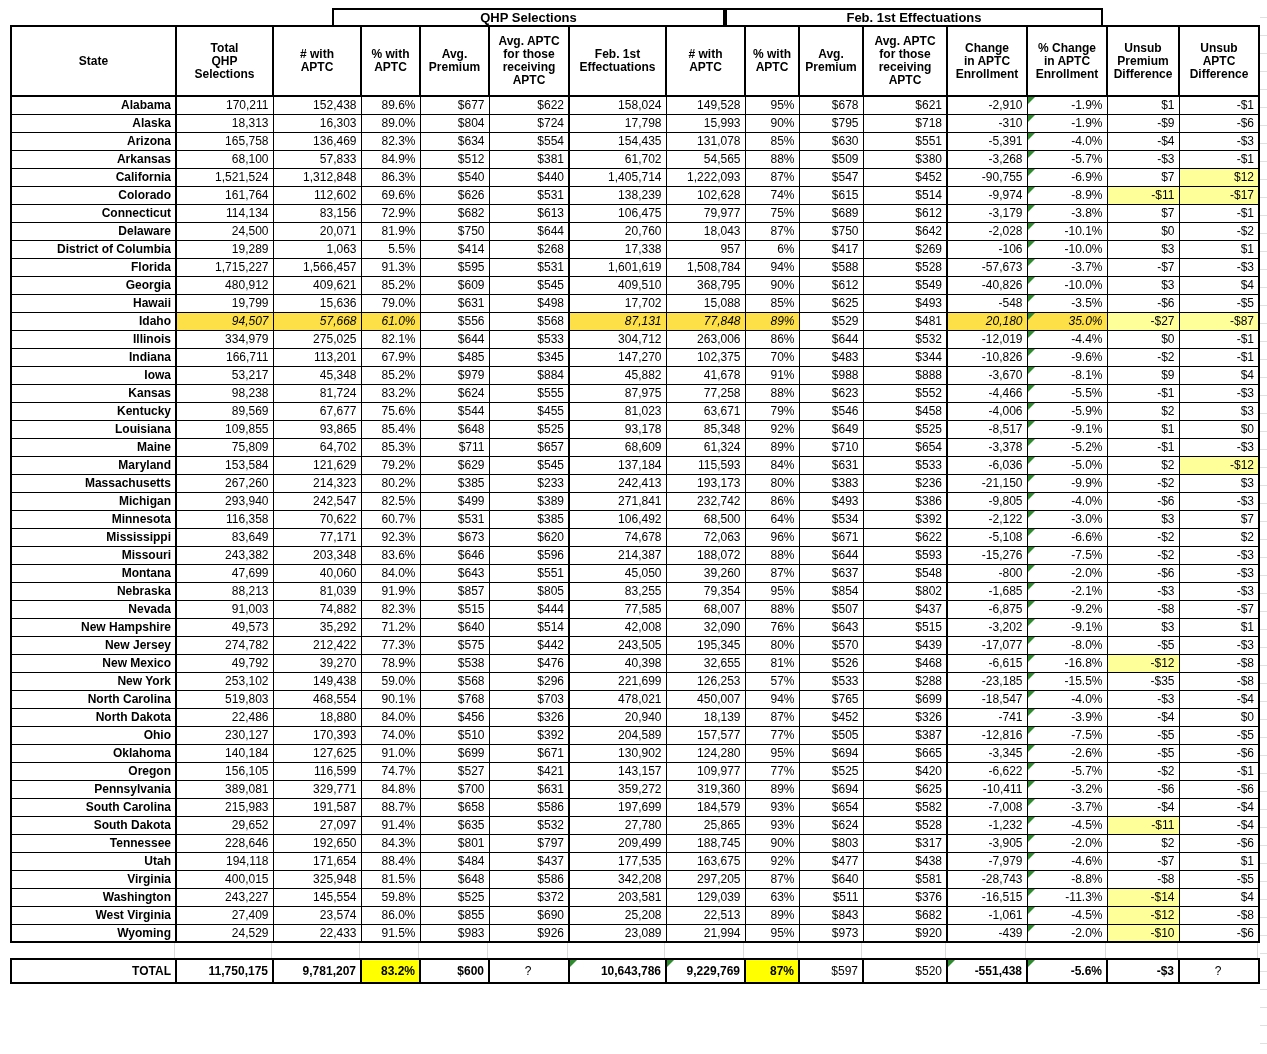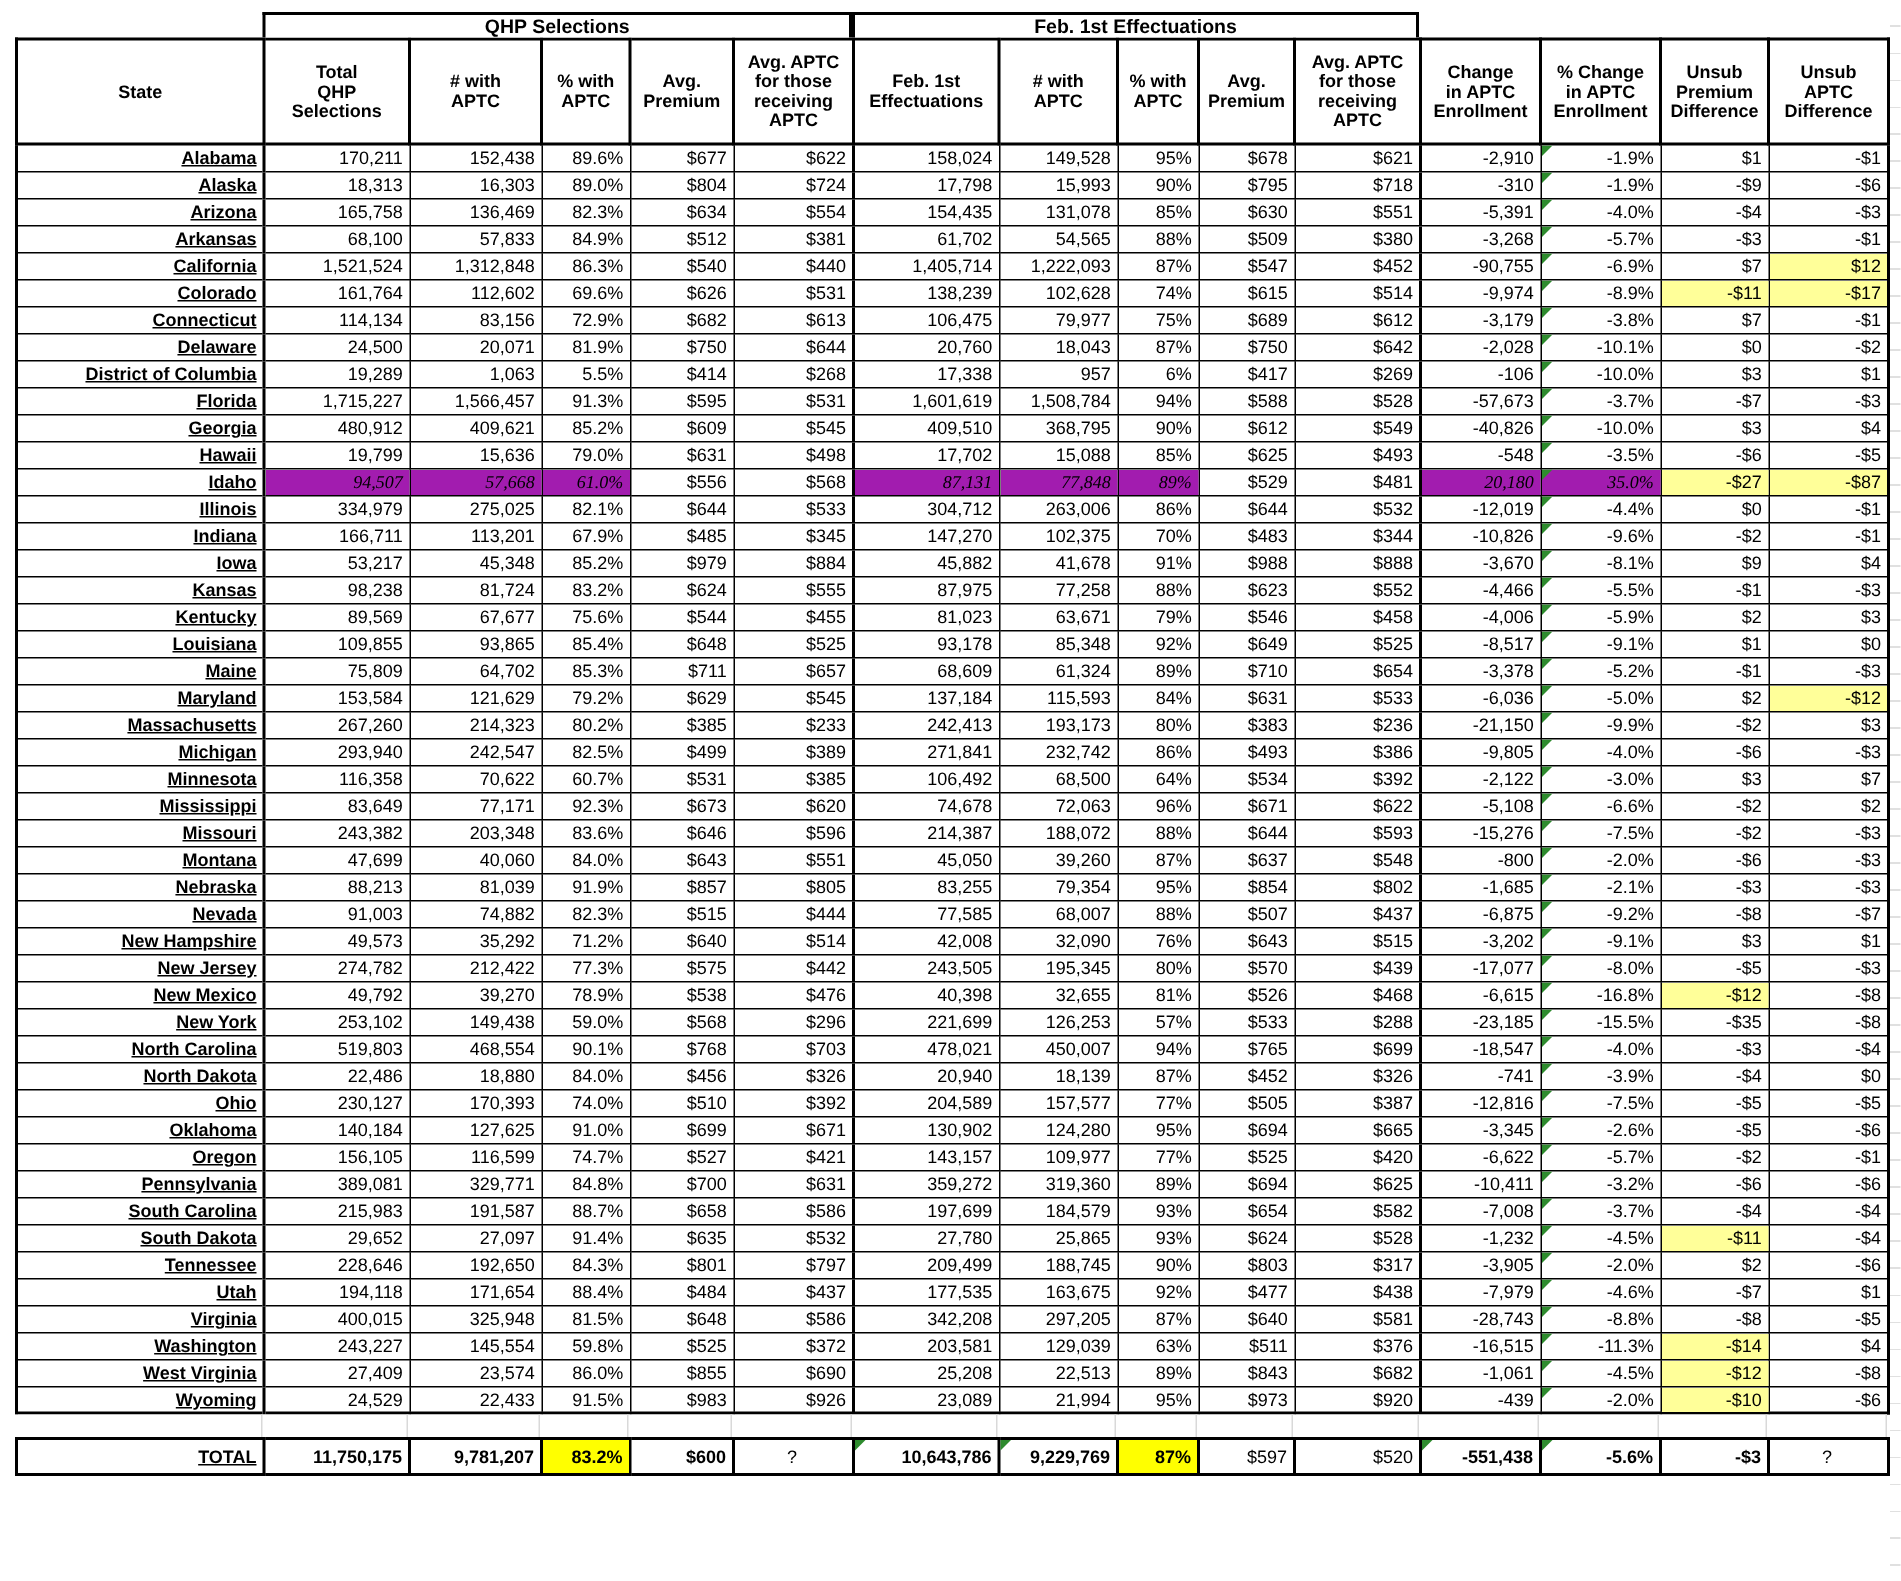--- a/index.html
+++ b/index.html
@@ -1,32 +1,32 @@
 <!DOCTYPE html>
 <html><head>
 <meta charset="utf-8">
 <style>
   html,body{margin:0;padding:0;background:#fff;}
   body{width:1267px;height:1054px;position:relative;font-family:"Liberation Sans",sans-serif;color:#000;overflow:hidden;}
   .sheet{position:absolute;left:10px;top:8px;}
   
-  .group-row{display:flex;height:17px;}
+  .group-row{display:flex;height:17px;justify-content:center;}
   .g-spacer{width:165px;}
   .g-box{box-sizing:border-box;border:2px solid #000;border-bottom:none;font-weight:bold;font-size:13px;text-align:center;line-height:15px;background:#fff;}
   .g-qhp{width:393px;}
   .g-feb{width:378px;}
   
   table.grid{border-collapse:collapse;table-layout:fixed;border:2px solid #000;background:#fff;}
   .grid th{box-sizing:border-box;border:2px solid #000;font-size:12px;font-weight:bold;text-align:center;vertical-align:middle;white-space:pre-line;line-height:13px;padding:1px 1px;background:#fff;}
   .grid thead tr{height:70px;}
   .grid td{box-sizing:border-box;border:1px solid #000;font-size:12px;text-align:right;white-space:nowrap;overflow:hidden;padding:0 4px 0 2px;position:relative;vertical-align:middle;}
   .grid tbody tr{height:18px;}
-  td.state{font-weight:bold;border-right:2px solid #000;text-decoration:underline;}
+  td.state{font-weight:bold;border-right:2px solid #000;}
   td.bl2{border-left:2px solid #000;}
-  td.o{background:#a21caf;font-style:italic;font-family:Liberation Serif, serif;}
+  td.o{background:#fde047;font-style:italic;}
   td.y{background:#FFFF99;}
   
   table.total{border-collapse:collapse;table-layout:fixed;border:2px solid #000;background:#fff;}
   .total td{box-sizing:border-box;border:2px solid #000;font-size:12px;font-weight:bold;text-align:right;white-space:nowrap;padding:0 4px 0 2px;position:relative;vertical-align:middle;}
   .total tr{height:24px;}
   .total td.plain{font-weight:normal;}
   .total td.q{text-align:center;}
   .total td.Y{background:#FFFF00;}
   .total td.state{border-right:2px solid #000;}
   

